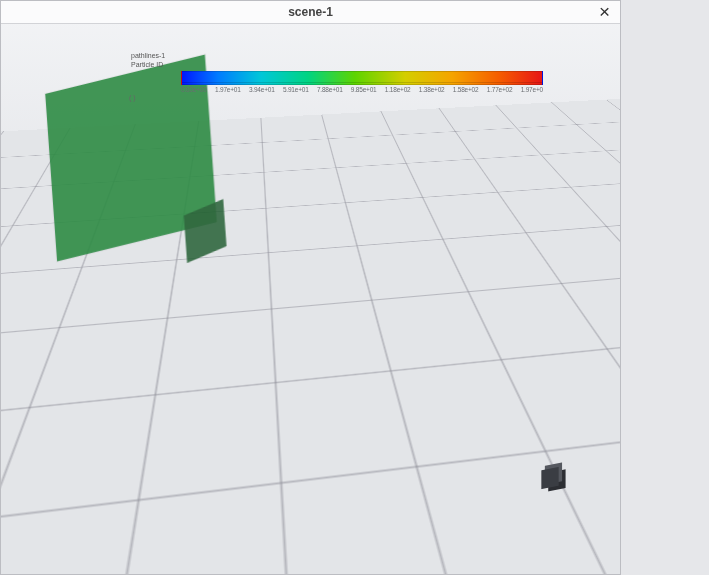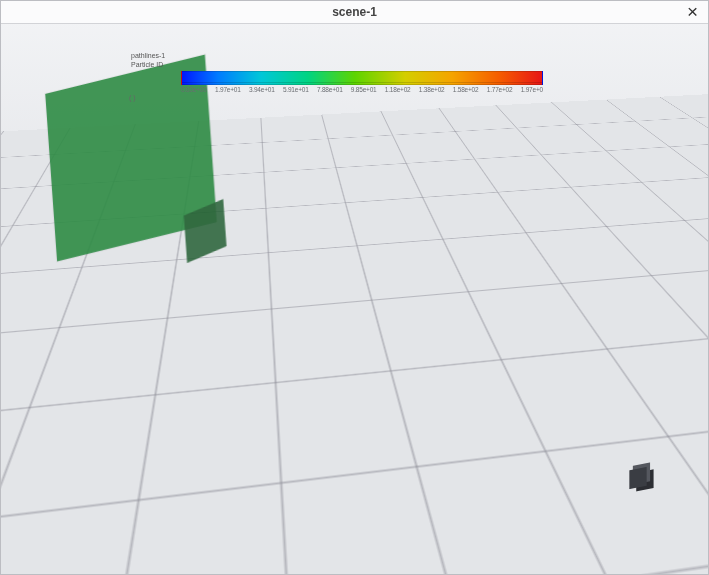--- a/index.html
+++ b/index.html
@@ -9,21 +9,21 @@
     height: 575px;
     background: #e6e7ea;
     font-family: "Segoe UI", Arial, sans-serif;
     font-size: 12px;
     color: #444;
     overflow: hidden;
     position: relative;
   }
   .window {
     position: relative;
-    width: 709px;
+    width: 621px;
     height: 575px;
     background: linear-gradient(180deg, #f3f4f6 0%, #e3e5e9 40%, #d8dadf 100%);
     border: 1px solid #bcbdc2;
     box-sizing: border-box;
   }
   .titlebar {
     position: absolute;
     top: 0; left: 0; right: 0;
     height: 22px;
     background: #fbfbfc;

